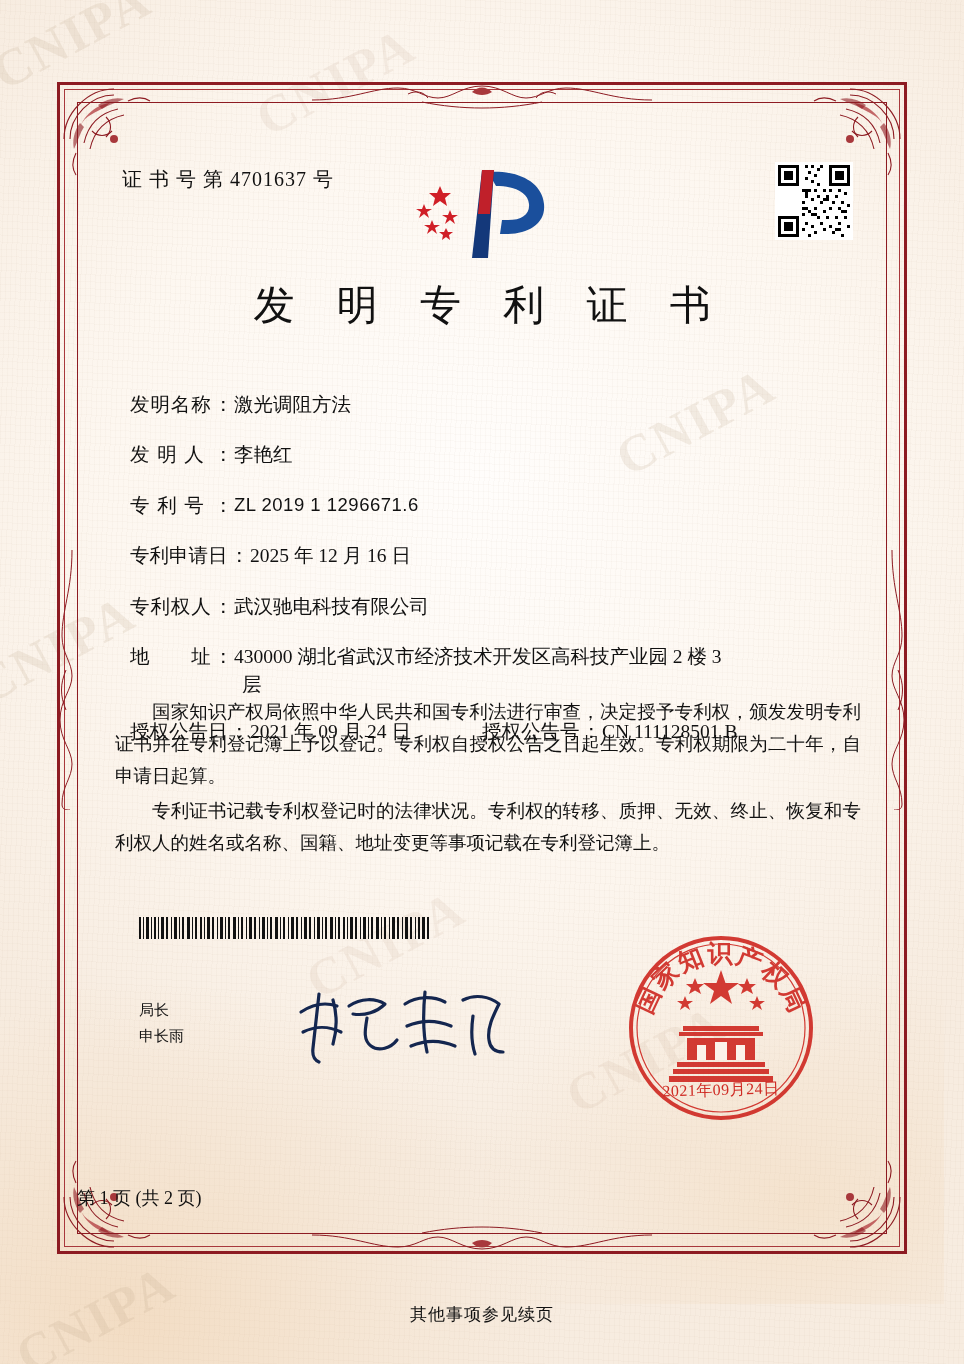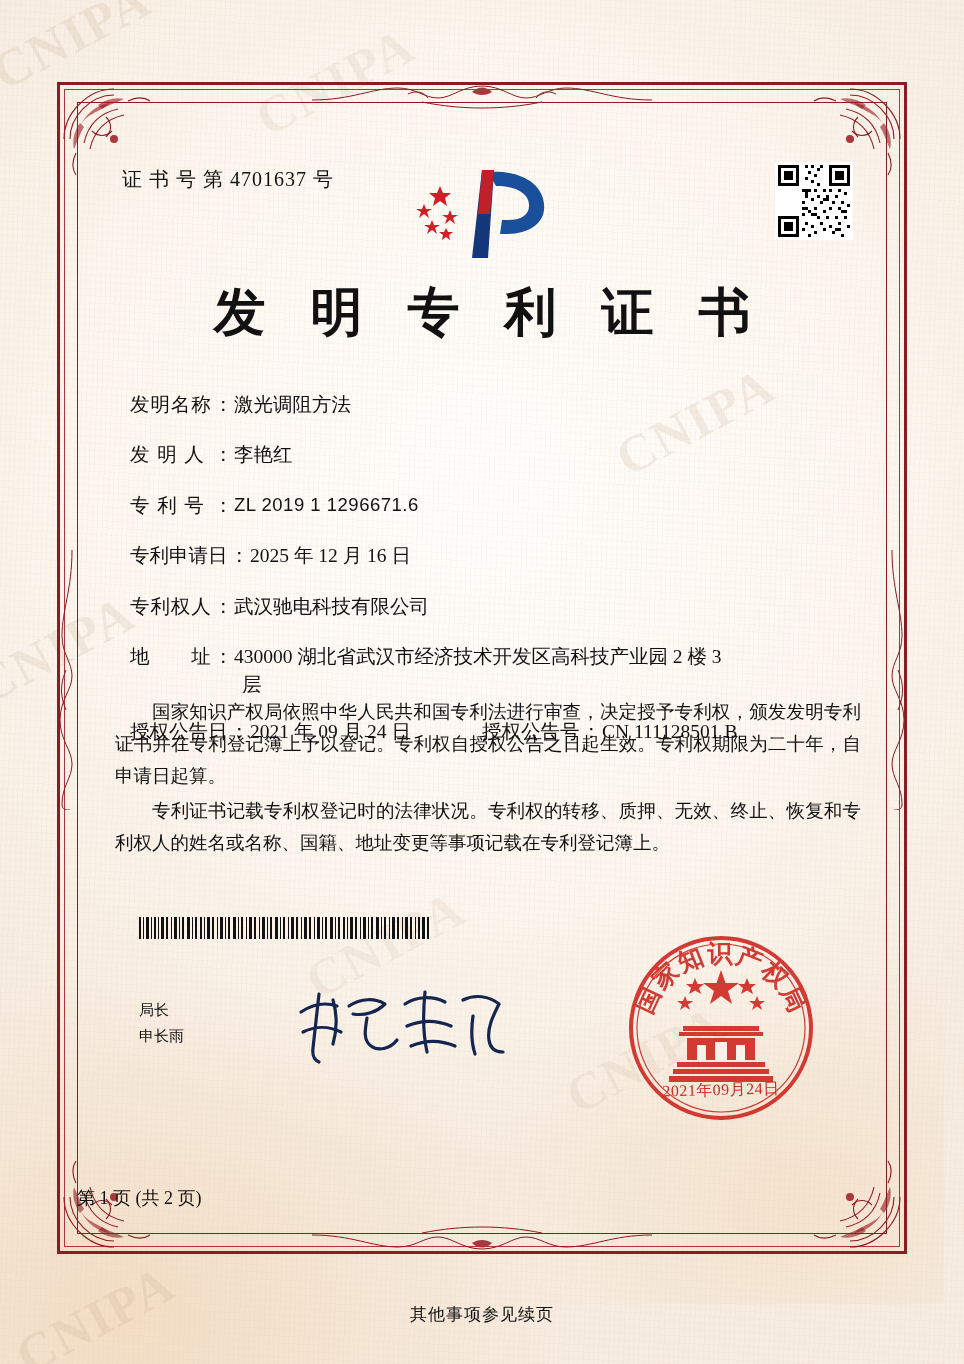--- a/index.html
+++ b/index.html
@@ -162,22 +162,22 @@
     width: 160px;
     height: 100px;
   }
 
   .title {
     position: absolute;
     left: 0;
     right: 0;
     top: 176px;
     text-align: center;
-    font-size: 52px;
-    font-weight: 700;
+    font-size: 41px;
+    font-weight: 400;
     letter-spacing: 16px;
     text-indent: 16px;
     color: #111;
     font-family: "Liberation Serif", "DejaVu Serif", serif;
   }
 
   .fields {
     position: absolute;
     left: 53px;
     right: 40px;

